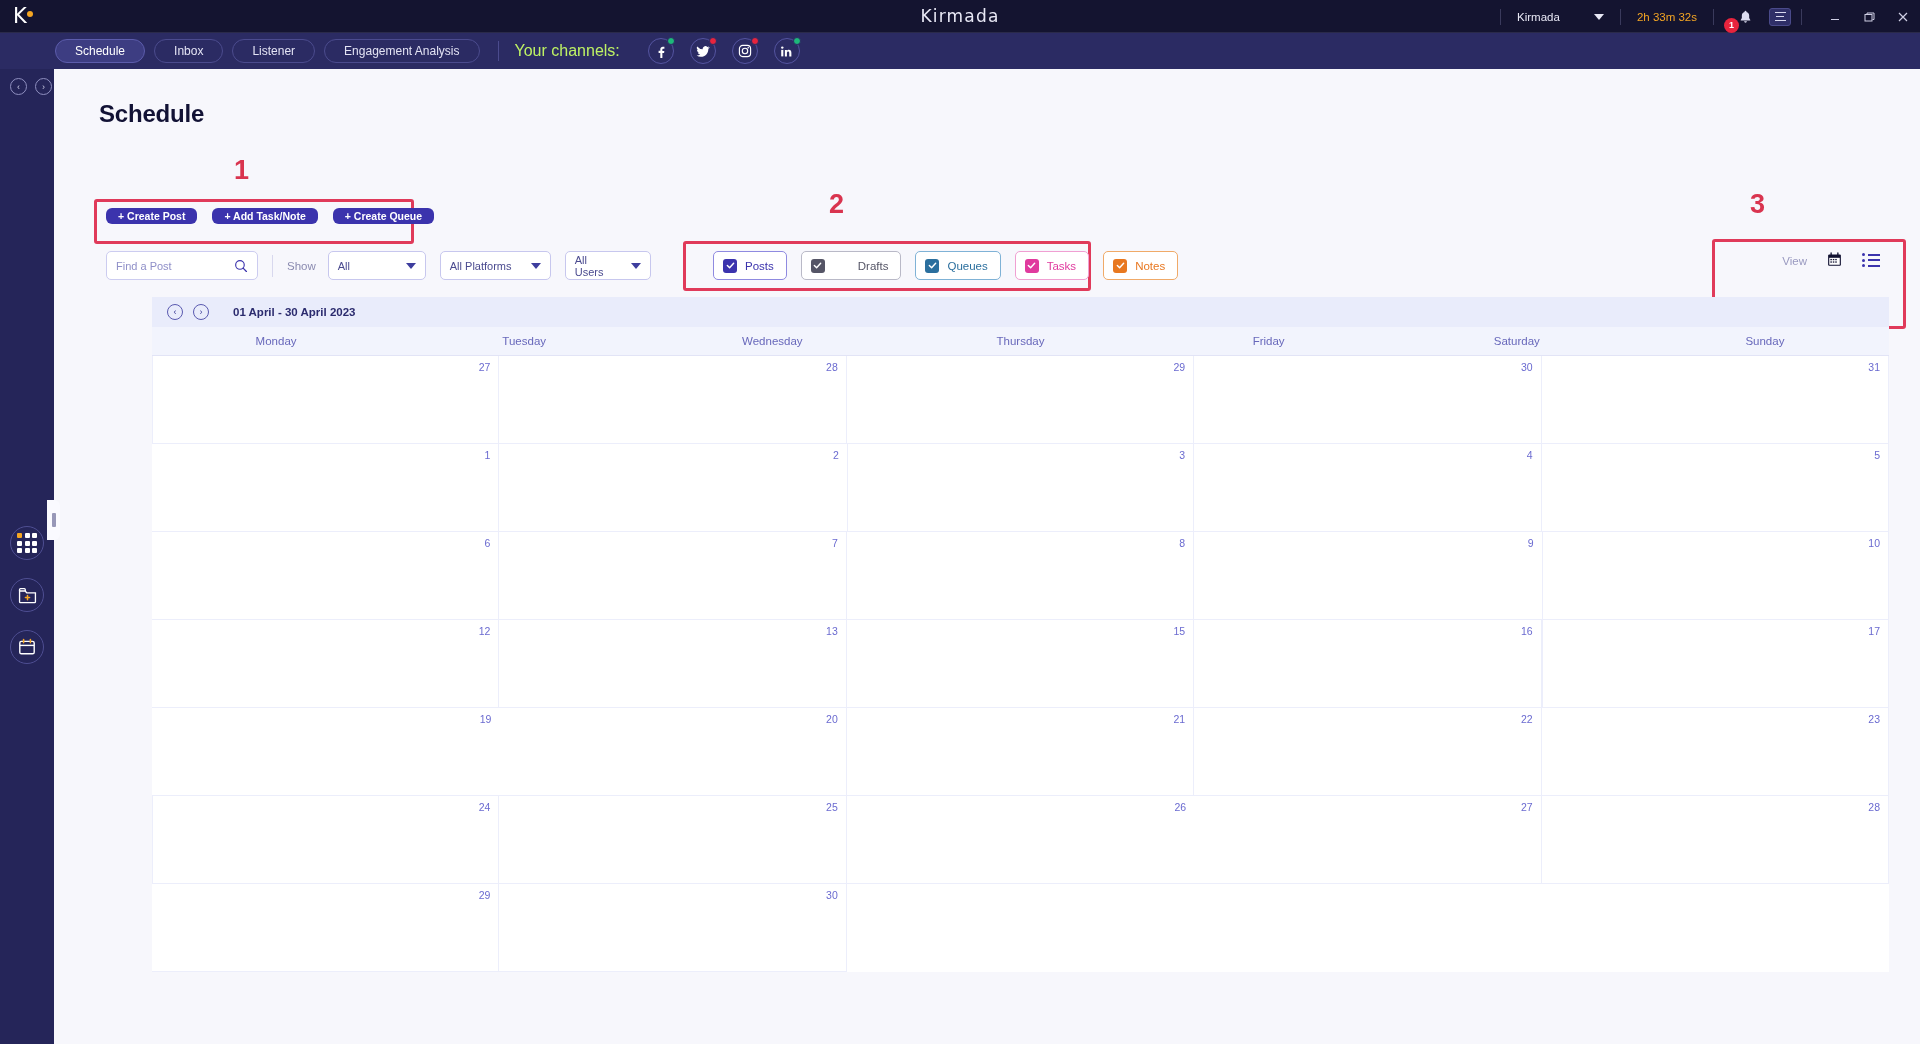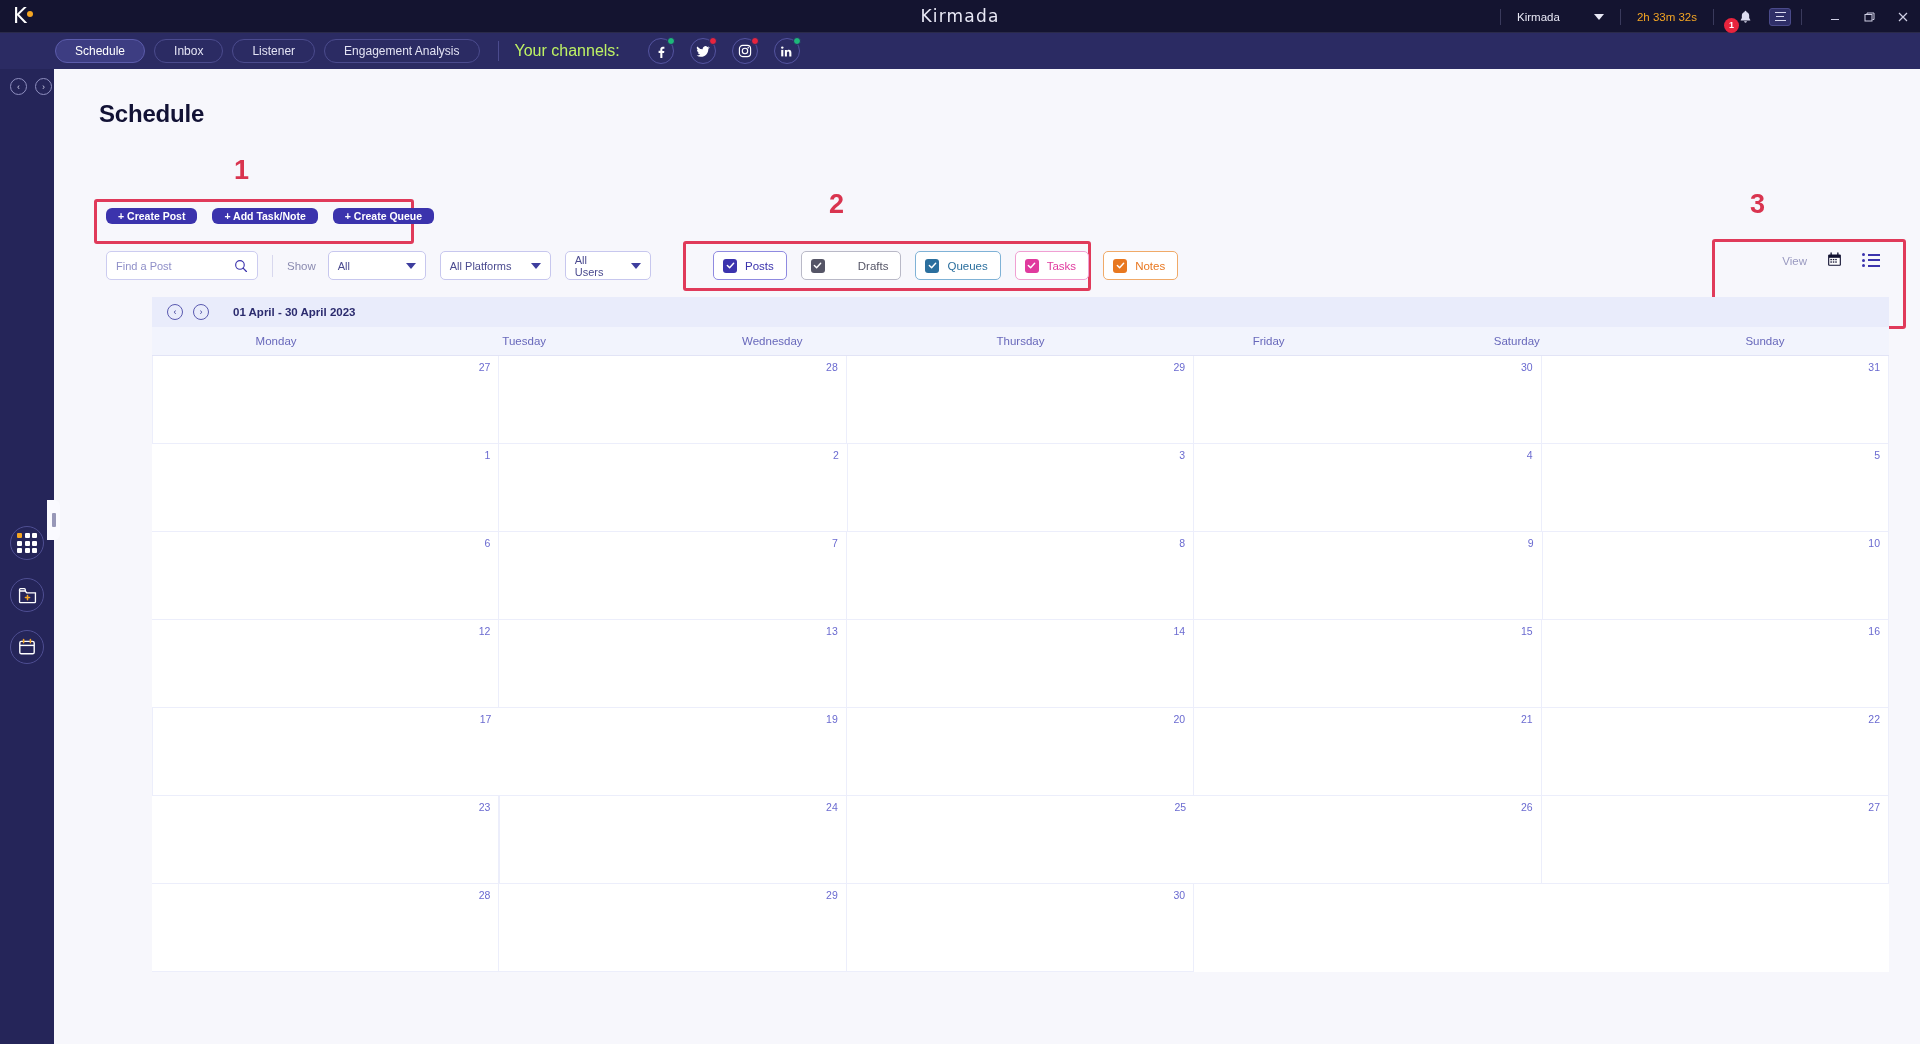--- a/index.html
+++ b/index.html
@@ -641,23 +641,20 @@
         <div class="cal-cell cal-border-l">
           <span class="cal-daynum">10</span>
         </div>
         <div class="cal-cell">
           <span class="cal-daynum">12</span>
         </div>
         <div class="cal-cell">
           <span class="cal-daynum">13</span>
         </div>
         <div class="cal-cell">
-          <span class="cal-daynum">14</span>
-        </div>
-        <div class="cal-cell">
           <span class="cal-daynum">15</span>
         </div>
         <div class="cal-cell">
           <span class="cal-daynum">16</span>
         </div>
         <div class="cal-cell cal-border-l">
           <span class="cal-daynum">17</span>
         </div>
         <div class="cal-cell">
           <span class="cal-daynum">19</span>

